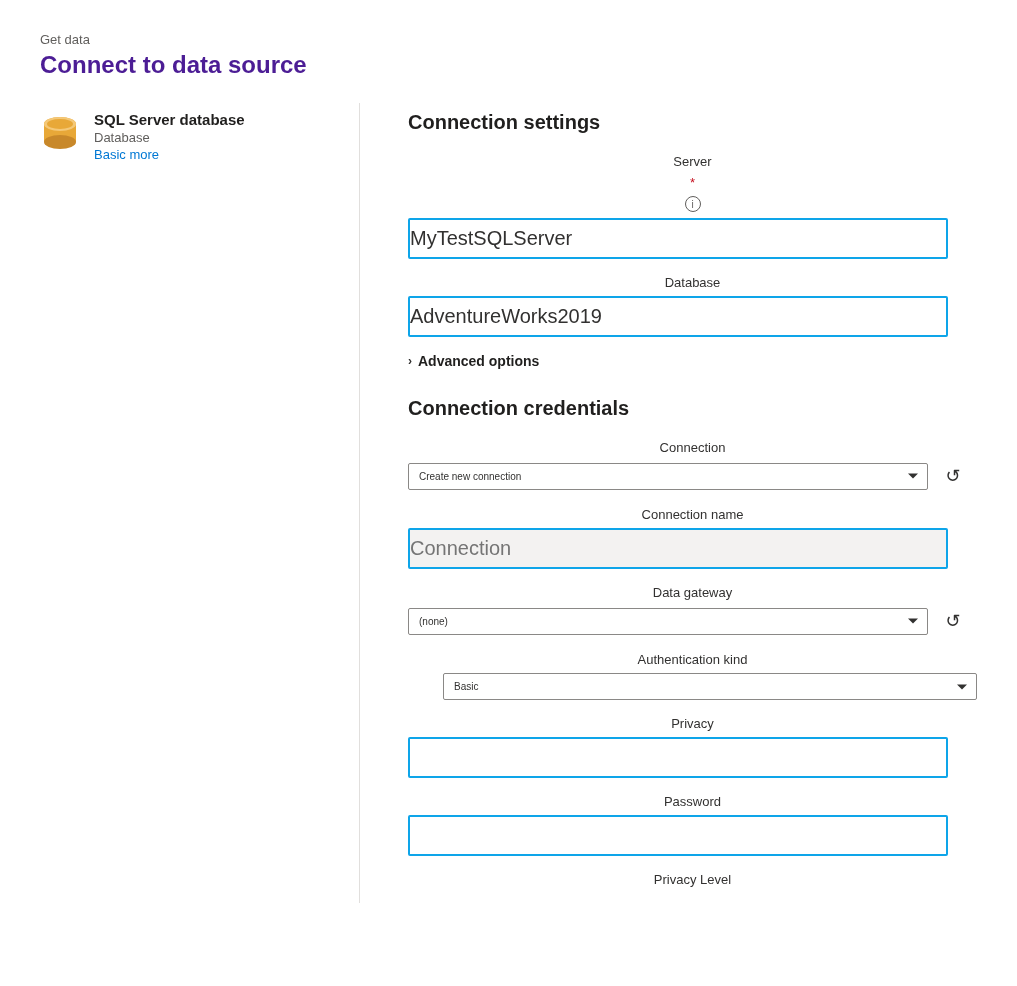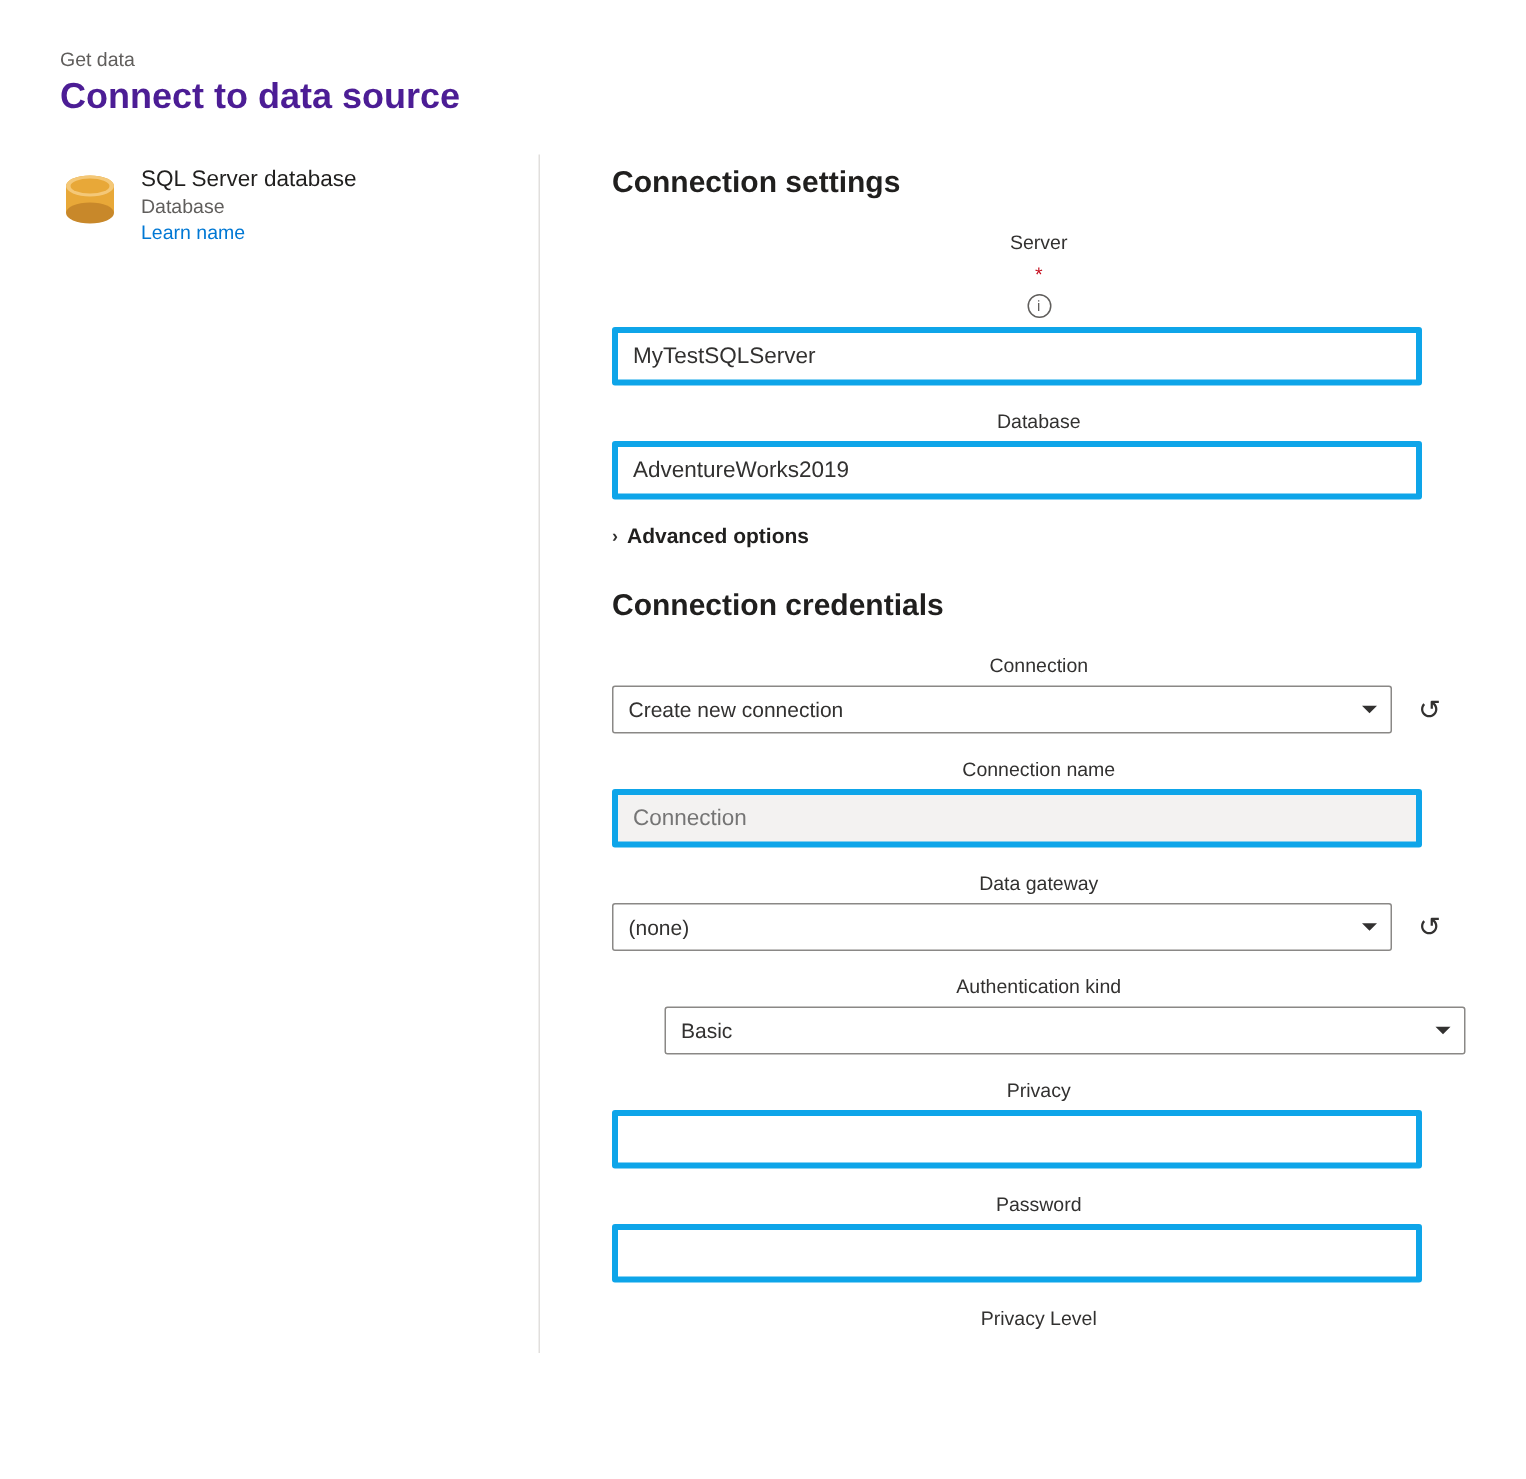--- a/index.html
+++ b/index.html
@@ -49,21 +49,21 @@
       flex-shrink: 0;
       margin-top: 2px;
     }
     .connector-info {
       display: flex;
       flex-direction: column;
       gap: 2px;
     }
     .connector-name {
       font-size: 15px;
-      font-weight: 400;
+      font-weight: 700;
       color: #201f1e;
     }
     .connector-type {
       font-size: 13px;
       color: #605e5c;
     }
     .connector-link {
       font-size: 13px;
       color: #0078d4;
       text-decoration: none;
@@ -105,24 +105,24 @@
       display: inline-flex;
       align-items: center;
       justify-content: center;
       font-size: 10px;
       color: #605e5c;
       cursor: pointer;
       flex-shrink: 0;
     }
     .form-input {
       width: 100%;
-      padding: 7px 10px;
-      border: 4px solid #0ea5e9;
+      padding: 7px 0;
+      border: 2px solid #0ea5e9;
       border-radius: 2px;
-      font-size: 15px;
+      font-size: 20px;
       color: #323130;
       background: #ffffff;
       outline: none;
       max-width: 540px;
     }
     .form-input-disabled {
       background: #f3f2f1;
       color: #a19f9d;
     }
     .advanced-options {
@@ -151,21 +151,21 @@
     }
     .select-wrapper {
       position: relative;
       flex: 1;
     }
     .select-wrapper select {
       width: 100%;
       padding: 7px 32px 7px 10px;
       border: 1px solid #8a8886;
       border-radius: 2px;
-      font-size: 14px;
+      font-size: 10px;
       color: #323130;
       background: #ffffff;
       outline: none;
       appearance: none;
       -webkit-appearance: none;
       cursor: pointer;
     }
     .select-wrapper::after {
       content: '';
       position: absolute;
@@ -213,21 +213,21 @@
       <svg class="connector-icon" viewBox="0 0 40 40" xmlns="http://www.w3.org/2000/svg">
         <ellipse cx="20" cy="11" rx="16" ry="7" fill="#e8a838"></ellipse>
         <rect x="4" y="11" width="32" height="18" fill="#e8a838"></rect>
         <ellipse cx="20" cy="29" rx="16" ry="7" fill="#c8882a"></ellipse>
         <ellipse cx="20" cy="11" rx="16" ry="7" fill="#f4c878"></ellipse>
         <ellipse cx="20" cy="11" rx="13" ry="5" fill="#e8a838"></ellipse>
       </svg>
       <div class="connector-info">
         <span class="connector-name">SQL Server database</span>
         <span class="connector-type">Database</span>
-        <a class="connector-link">Learn name</a>
+        <a class="connector-link">Basic more</a>
       </div>
     </div>
   </div>
 
   <div class="right-panel">
 
     <div class="section-title">Connection settings</div>
 
     <div class="form-group">
       <div class="form-label">

